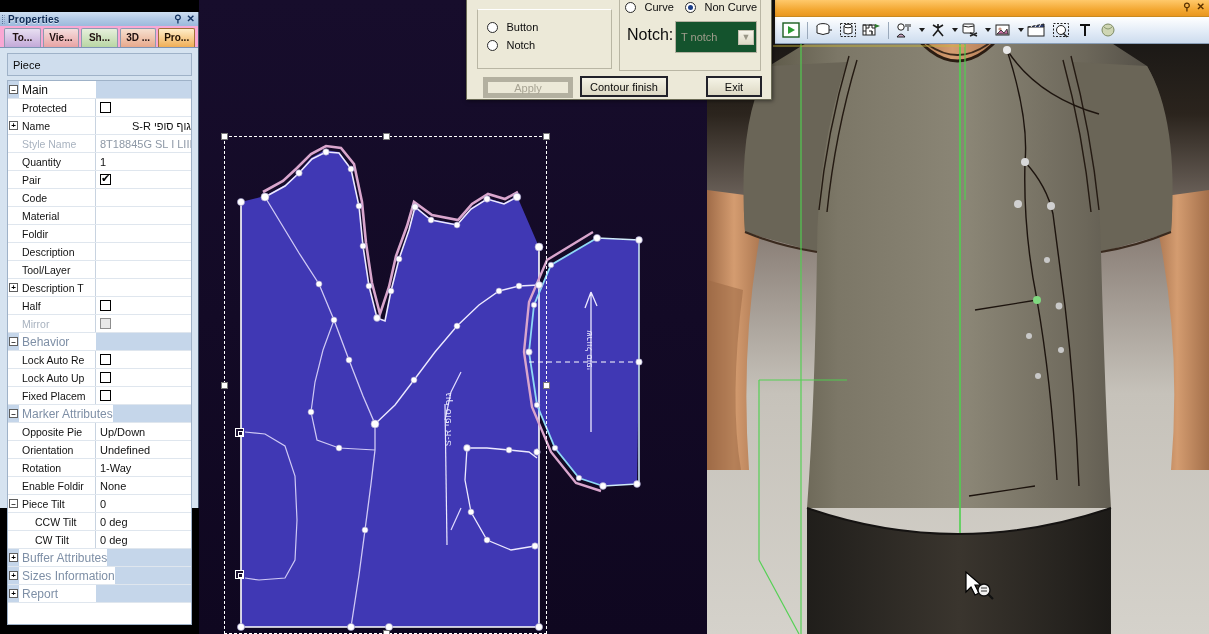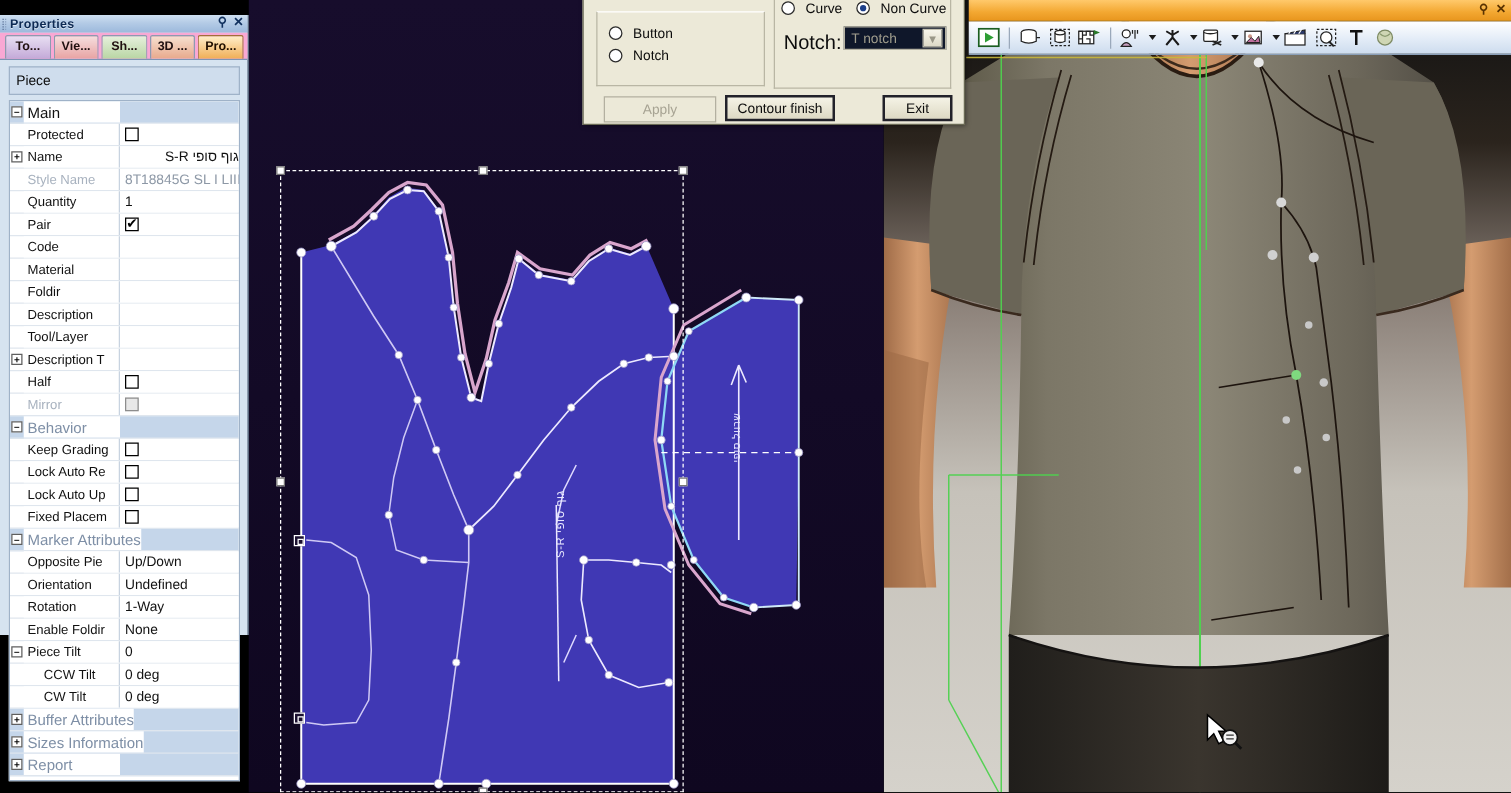--- a/index.html
+++ b/index.html
@@ -99,26 +99,26 @@
   
   #notch-dialog{ position:absolute; left:466px; top:-80px; width:306px; height:180px;
                  background:#ece9d8; border:1px solid #6a6a55; z-index:50;
                  box-shadow:1px 1px 4px rgba(0,0,0,.5); }
   .fs{ position:absolute; border:1px solid #b9b6a4; border-top-color:#fff; }
   .radio{ width:11px; height:11px; border-radius:50%; border:1.5px solid #2b2b2b;
           background:#fff; display:inline-block; position:relative; vertical-align:-2px;}
   .radio.on:after{ content:""; position:absolute; left:2px; top:2px; width:5px;height:5px;
                    border-radius:50%; background:#1c3f8a;}
   .rlabel{ font-size:11px; color:#0c0c0c; margin-left:4px;}
-  .dlgbtn{ height:21px; border:1px solid #000000; background:linear-gradient(180deg,#f5f3e6,#ddd9c4);
+  .dlgbtn{ height:21px; border:5px solid #000000; background:linear-gradient(180deg,#f5f3e6,#ddd9c4);
            font-size:11px; color:#0b0b0b; display:flex; align-items:center; justify-content:center;
            cursor:pointer;}
   .dlgbtn.disabled{ color:#a7a393; border-color:#b3b0a0; background:#ece9d8;}
   .dlgbtn.default{ border:2px solid #22222a; }
-  .combo{ height:19px; border:1px solid #b5b2a2; background:#0f172a; display:flex;
+  .combo{ height:32px; border:1px solid #b5b2a2; background:#14532d; display:flex;
           align-items:center; justify-content:space-between; padding:0 2px 0 5px;
           font-size:11px; color:#a09d8d;}
   .combo .arrow{ width:16px; height:15px; background:linear-gradient(180deg,#f6f4ea,#dedac7);
                  border:1px solid #c3c0b0; display:flex;align-items:center;justify-content:center;
                  font-size:9px; color:#9a9788;}
   .lbl{ font-size:16px; color:#0c0c0c; }
 </style>
 </head>
 <body>
 
@@ -568,27 +568,20 @@
           </span>
         </div>
         <div class="row group dim">
           <span class="ind">
             <span class="box">–</span>
           </span>
           <span class="lab">Behavior</span>
         </div>
         <div class="row">
           <span class="ind"></span>
-          <span class="lab">Keep Grading</span>
-          <span class="val">
-            <span class="cbx"></span>
-          </span>
-        </div>
-        <div class="row">
-          <span class="ind"></span>
           <span class="lab">Lock Auto Re</span>
           <span class="val">
             <span class="cbx"></span>
           </span>
         </div>
         <div class="row">
           <span class="ind"></span>
           <span class="lab">Lock Auto Up</span>
           <span class="val">
             <span class="cbx"></span>

